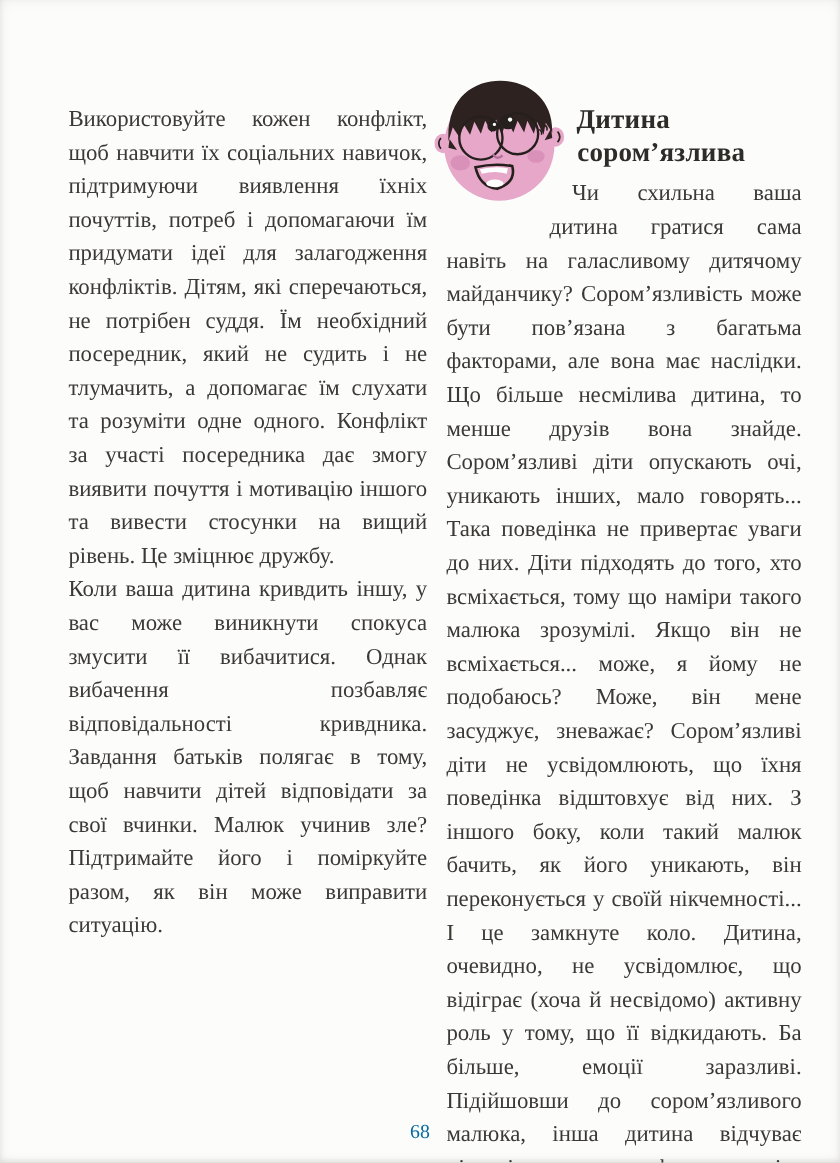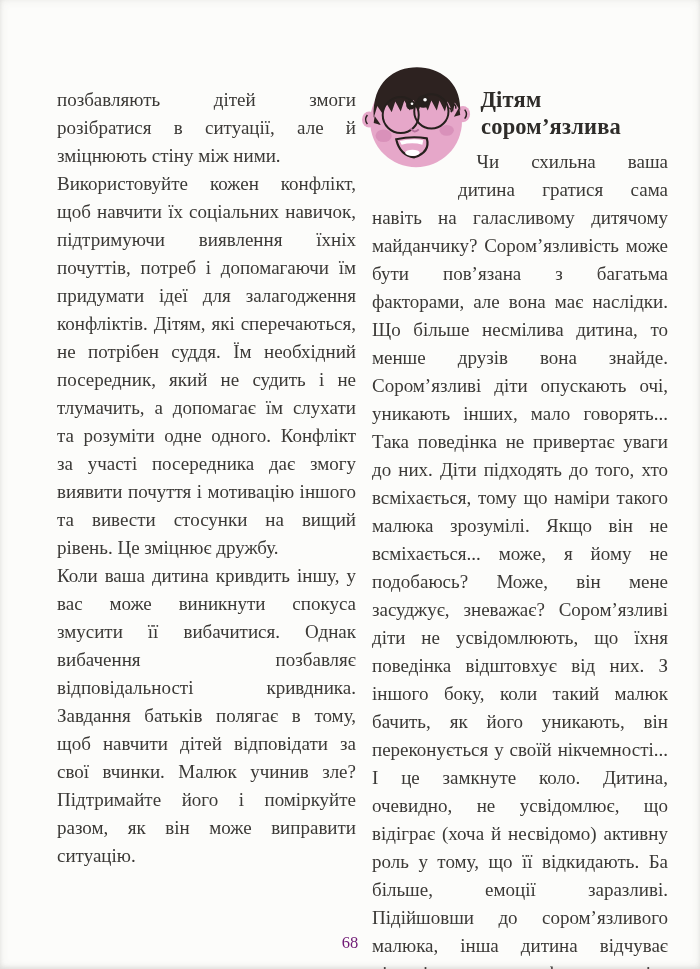--- a/index.html
+++ b/index.html
@@ -26,30 +26,29 @@
     float:left;
     width:109px;height:124px;
     margin:0 10px 6px -10px;
     shape-outside:ellipse(54% 52% at 46% 48%);
   }
   .figure svg{display:block;}
   .outline{stroke:#26201d;fill:none;}
   .ink{fill:#26201d;}
   .page-number{
     position:absolute;left:0;top:933px;width:700px;
-    text-align:center;font-size:16.5px;color:#701a75;
+    text-align:center;font-size:16.5px;color:#0369a1;
   }
 </style>
 </head>
 <body>
 
 <div class="page">
 
   <div class="col col-left">
-    <p>позбавляють дітей змоги розібратися в ситуації, але й зміцнюють стіну між ними.</p>
     <p>Використовуйте кожен конфлікт, щоб навчити їх соціальних навичок, підтримуючи виявлення їхніх почуттів, потреб і допомагаючи їм придумати ідеї для залагодження конфліктів. Дітям, які сперечаються, не потрібен суддя. Їм необхідний посередник, який не судить і не тлумачить, а допомагає їм слухати та розуміти одне одного. Конфлікт за участі посередника дає змогу виявити почуття і мотивацію іншого та вивести стосунки на вищий рівень. Це зміцнює дружбу.</p>
     <p>Коли ваша дитина кривдить іншу, у вас може виникнути спокуса змусити її вибачитися. Однак вибачення позбавляє відповідальності кривдника. Завдання батьків полягає в тому, щоб навчити дітей відповідати за свої вчинки. Малюк учинив зле? Підтримайте його і поміркуйте разом, як він може виправити ситуацію.</p>
   </div>
 
   <div class="col col-right">
     <div class="figure">
       <svg width="109" height="119" viewBox="0 0 121 132">
 
         <ellipse cx="8" cy="66" rx="8" ry="9" fill="#e6a7c9"></ellipse>
         <path class="outline" d="M6,61 q-4,5 0,10" stroke-width="1.6"></path>
@@ -75,19 +74,19 @@
         <path class="outline" d="M97,53 q3,2 2,5" stroke-width="1.5"></path>
         <path class="outline" d="M102,49 q3,2 2,5" stroke-width="1.5"></path>
 
         <path d="M54,76 q4,6 9,1" stroke="#b5719c" stroke-width="2.2" fill="none"></path>
 
         <path d="M38,88 Q56,84 72,87 Q76,102 58,108 Q42,106 38,88 Z" stroke-width="2.4" class="outline" fill="#50262a"></path>
         <path d="M42,90 Q56,86.5 68,89 L67,94 Q56,91 44,94 Z" fill="#ffffff"></path>
         <ellipse cx="56" cy="103" rx="8" ry="3.5" fill="#ffffff"></ellipse>
       </svg>
     </div>
-    <h2 class="section-heading">Дітям сором’язлива</h2>
+    <h2 class="section-heading">Дитина сором’язлива</h2>
     <p>Чи схильна ваша дитина гратися сама навіть на галасливому дитячому майданчику? Сором’язливість може бути пов’язана з багатьма факторами, але вона має наслідки. Що більше несмілива дитина, то менше друзів вона знайде. Сором’язливі діти опускають очі, уникають інших, мало говорять... Така поведінка не привертає уваги до них. Діти підходять до того, хто всміхається, тому що наміри такого малюка зрозумілі. Якщо він не всміхається... може, я йому не подобаюсь? Може, він мене засуджує, зневажає? Сором’язливі діти не усвідомлюють, що їхня поведінка відштовхує від них. З іншого боку, коли такий малюк бачить, як його уникають, він переконується у своїй нікчемності... І це замкнуте коло. Дитина, очевидно, не усвідомлює, що відіграє (хоча й несвідомо) активну роль у тому, що її відкидають. Ба більше, емоції заразливі. Підійшовши до сором’язливого малюка, інша дитина відчуває ніяковість, дискомфорт, навіть стрес...</p>
   </div>
 
   <div class="page-number">68</div>
 
 </div>
 
 </body></html>

